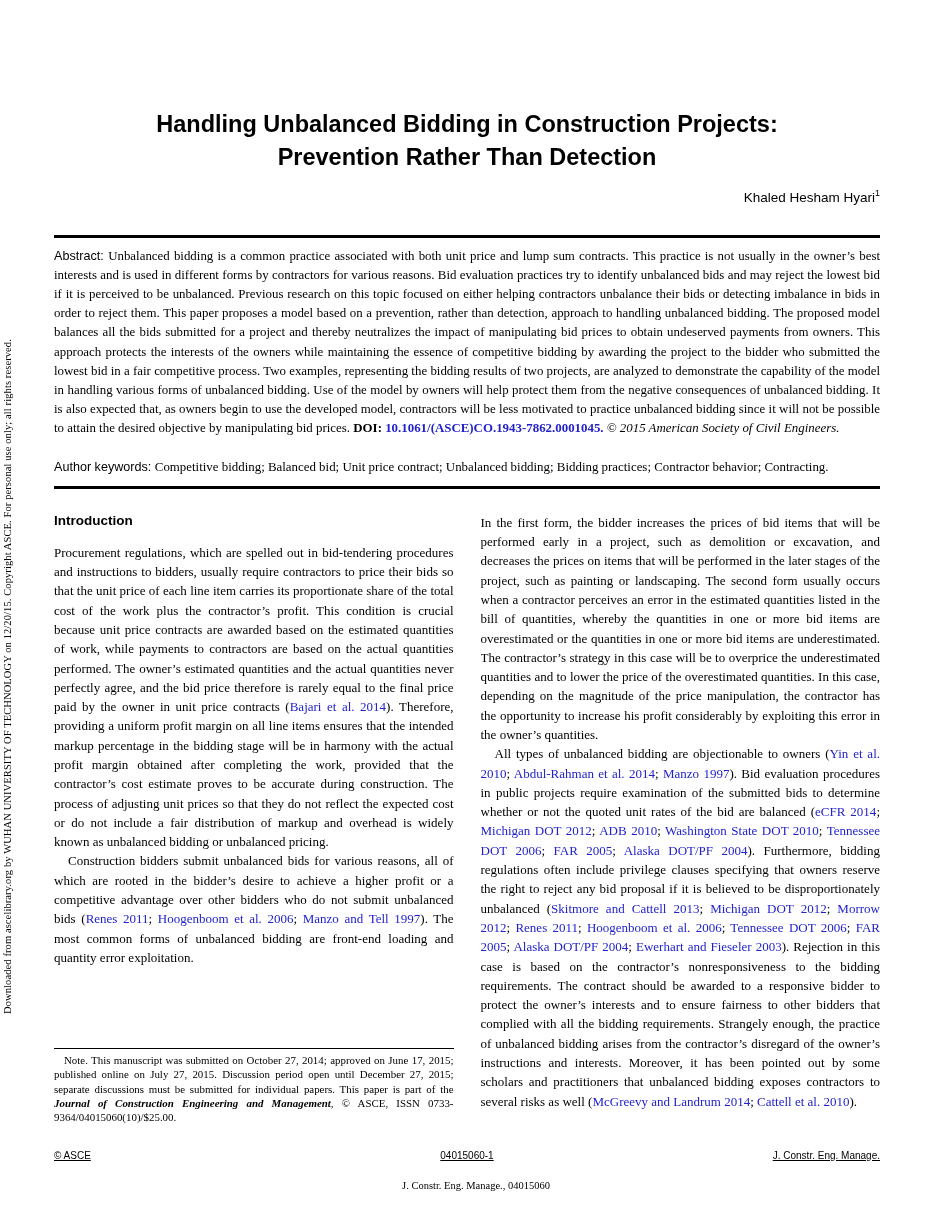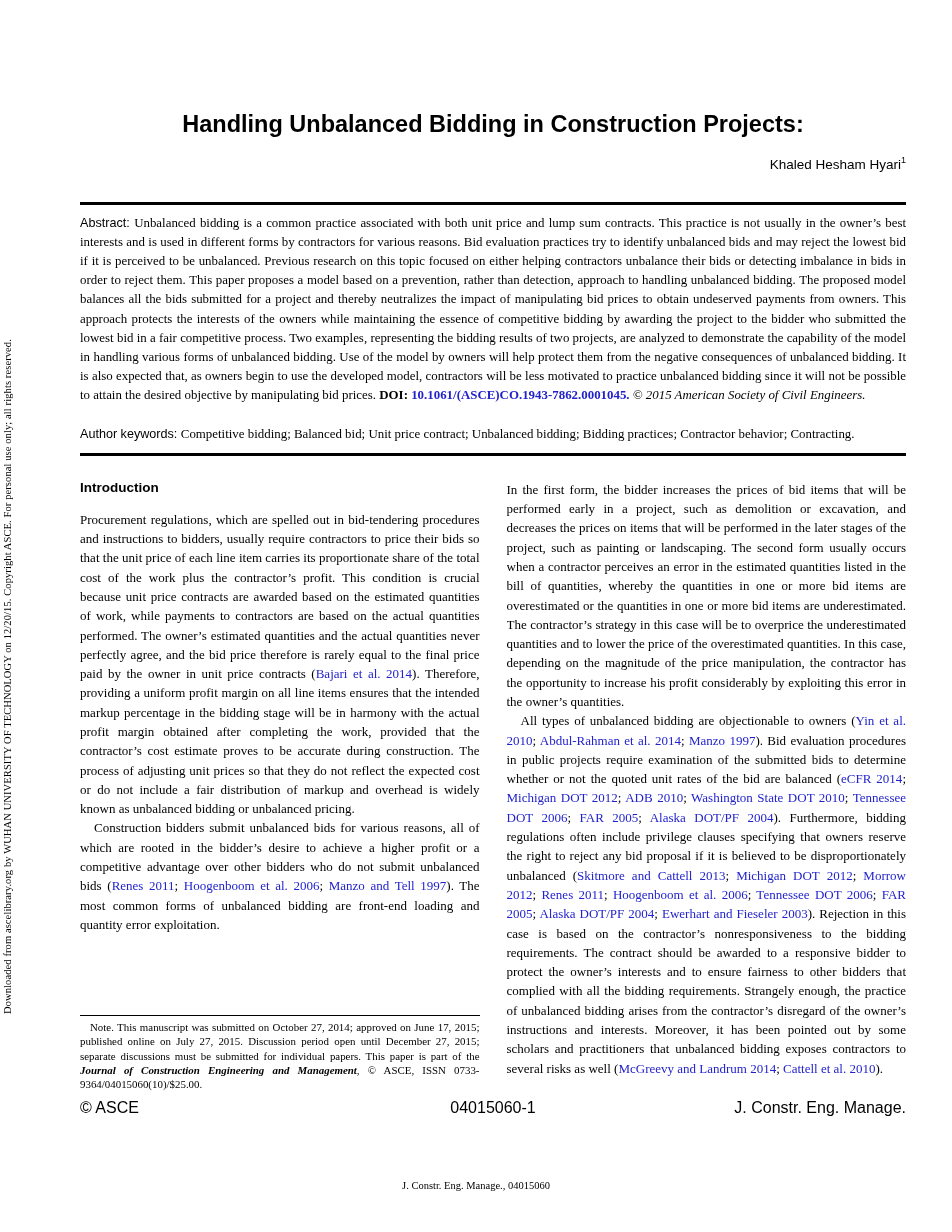--- a/index.html
+++ b/index.html
@@ -8,21 +8,21 @@
   body { position: relative; overflow: hidden; color: #000;
          font-family: "Liberation Serif", serif; }
 
   .sidebar-rotated {
     position: absolute; left: 2px; top: 216px; height: 798px; width: 18px;
     writing-mode: vertical-rl; transform: rotate(180deg);
     font-family: "Liberation Serif", serif; font-size: 10.5px;
     white-space: nowrap; letter-spacing: 0.1px;
   }
 
-  .page { position: absolute; left: 80px; top: 0; width: 826px; }
+  .page { position: absolute; left: 54px; top: 0; width: 826px; }
 
   .paper-title {
     padding-top: 108px; text-align: center;
     font-family: "Liberation Sans", sans-serif; font-weight: 700;
     font-size: 23.5px; line-height: 33px;
   }
   .author-line {
     margin-top: 14px; text-align: right;
     font-family: "Liberation Sans", sans-serif; font-size: 13.5px;
   }
@@ -53,22 +53,22 @@
   }
   .body-para.indented { text-indent: 14px; }
 
   .footnote-block { margin-top: auto; border-top: 1px solid #000; padding-top: 4px; }
   .footnote-para {
     font-size: 10.9px; line-height: 14.4px; text-align: justify;
     text-indent: 10px;
   }
 
   .footer-row {
-    margin-top: 7px; display: grid; grid-template-columns: 1fr auto 1fr;
-    font-family: "Liberation Sans", sans-serif; font-size: 16px;
+    margin-top: 25px; display: grid; grid-template-columns: 1fr auto 1fr;
+    font-family: "Liberation Sans", sans-serif; font-size: 10px; text-decoration: underline;
   }
   .footer-right { text-align: right; }
 
   .bottom-citation {
     position: absolute; left: 0; top: 1180px; width: 952px;
     text-align: center; font-size: 10.5px;
     font-family: "Liberation Serif", serif;
   }
 
   
@@ -82,20 +82,21 @@
 </style>
 </head>
 <body>
 
 <div class="sidebar-rotated">Downloaded from ascelibrary.org by WUHAN UNIVERSITY OF TECHNOLOGY on 12/20/15. Copyright ASCE. For personal use only; all rights reserved.</div>
 
 <div class="page">
 
   <div class="paper-title">
     <div>Handling Unbalanced Bidding in Construction Projects:</div>
+    <div>Prevention Rather Than Detection</div>
   </div>
 
   <div class="author-line"><span>Khaled Hesham Hyari</span><sup>1</sup></div>
 
   <hr class="rule-thick rule-abstract-top">
 
   <p class="abstract-para"><span class="k-boldsans">Abstract: </span><span>Unbalanced bidding is a common practice associated with both unit price and lump sum contracts. This practice is not usually in the owner’s best interests and is used in different forms by contractors for various reasons. Bid evaluation practices try to identify unbalanced bids and may reject the lowest bid if it is perceived to be unbalanced. Previous research on this topic focused on either helping contractors unbalance their bids or detecting imbalance in bids in order to reject them. This paper proposes a model based on a prevention, rather than detection, approach to handling unbalanced bidding. The proposed model balances all the bids submitted for a project and thereby neutralizes the impact of manipulating bid prices to obtain undeserved payments from owners. This approach protects the interests of the owners while maintaining the essence of competitive bidding by awarding the project to the bidder who submitted the lowest bid in a fair competitive process. Two examples, representing the bidding results of two projects, are analyzed to demonstrate the capability of the model in handling various forms of unbalanced bidding. Use of the model by owners will help protect them from the negative consequences of unbalanced bidding. It is also expected that, as owners begin to use the developed model, contractors will be less motivated to practice unbalanced bidding since it will not be possible to attain the desired objective by manipulating bid prices. </span><span class="k-bold">DOI: </span><span class="k-boldlink">10.1061/(ASCE)CO.1943-7862.0001045.</span><span class="k-italic"> © 2015 American Society of Civil Engineers.</span></p>
 
   <p class="keywords-para"><span class="k-boldsans">Author keywords: </span><span>Competitive bidding; Balanced bid; Unit price contract; Unbalanced bidding; Bidding practices; Contractor behavior; Contracting.</span></p>
 

